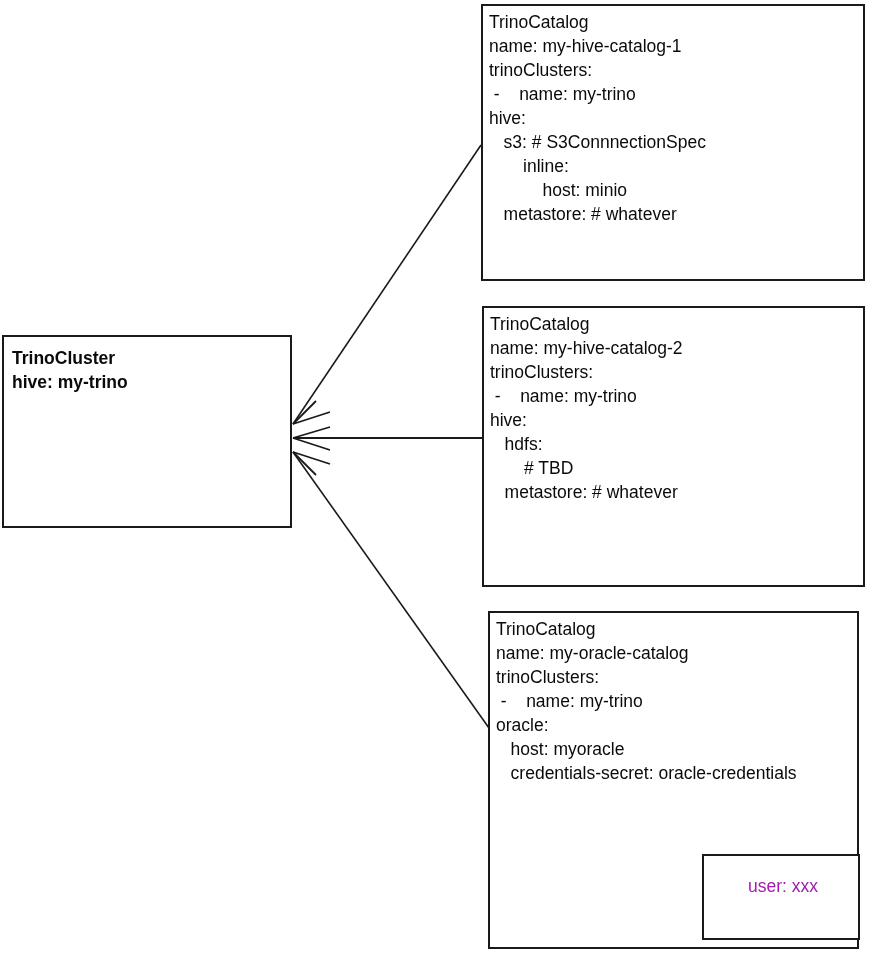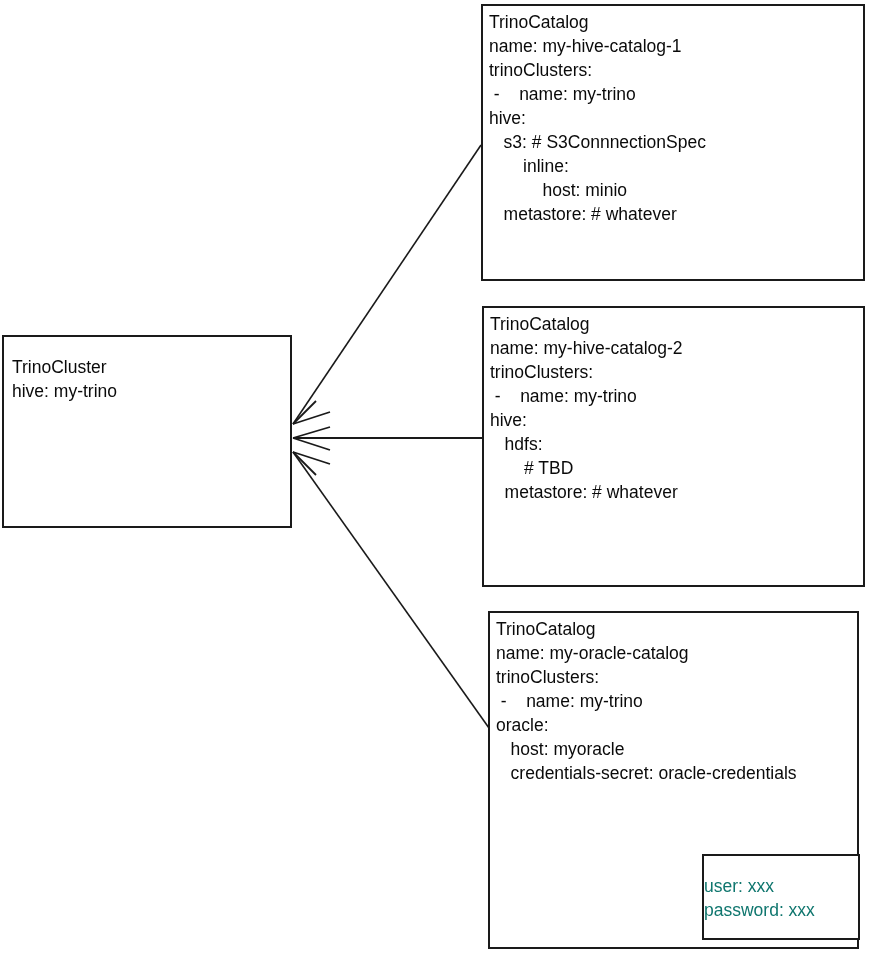--- a/index.html
+++ b/index.html
@@ -30,23 +30,23 @@
     letter-spacing: 0px;
   }
   .yaml-line {
     white-space: pre;
     display: block;
   }
   .cred-text {
     position: absolute;
     font-size: 17.5px;
     line-height: 24px;
-    color: #0f766e;
+    color: #a21caf;
     white-space: pre;
-    text-align: left;
+    text-align: center;
   }
   svg.edges {
     position: absolute;
     left: 0;
     top: 0;
     width: 872px;
     height: 954px;
     pointer-events: none;
     overflow: visible;
   }
@@ -77,32 +77,32 @@
     </g>
 
     <g>
       <line x1="759" y1="815" x2="789" y2="855" stroke="#1a1a1a" stroke-width="1.8"></line>
       <line x1="789" y1="855" x2="766" y2="832" stroke="#1a1a1a" stroke-width="1.8"></line>
       <line x1="789" y1="855" x2="757" y2="842" stroke="#1a1a1a" stroke-width="1.8"></line>
     </g>
   </svg>
 
   <div class="box" style="left:2px; top:335px; width:290px; height:193px;">
-    <div class="box-text" style="left:8px; top:18px;"><span class="yaml-line">TrinoCluster</span><span class="yaml-line">hive: my-trino</span></div>
+    <div class="box-text" style="left:8px; top:9px;font-weight:bold;"><span class="yaml-line">TrinoCluster</span><span class="yaml-line">hive: my-trino</span></div>
   </div>
 
   <div class="box" style="left:481px; top:4px; width:384px; height:277px;">
     <div class="box-text" style="left:6px; top:4px;"><span class="yaml-line">TrinoCatalog</span><span class="yaml-line">name: my-hive-catalog-1</span><span class="yaml-line">trinoClusters:</span><span class="yaml-line"> -    name: my-trino</span><span class="yaml-line">hive:</span><span class="yaml-line">   s3: # S3ConnnectionSpec</span><span class="yaml-line">       inline:</span><span class="yaml-line">           host: minio</span><span class="yaml-line">   metastore: # whatever</span></div>
   </div>
 
   <div class="box" style="left:482px; top:306px; width:383px; height:281px;">
     <div class="box-text" style="left:6px; top:4px;"><span class="yaml-line">TrinoCatalog</span><span class="yaml-line">name: my-hive-catalog-2</span><span class="yaml-line">trinoClusters:</span><span class="yaml-line"> -    name: my-trino</span><span class="yaml-line">hive:</span><span class="yaml-line">   hdfs:</span><span class="yaml-line">       # TBD</span><span class="yaml-line">   metastore: # whatever</span></div>
   </div>
 
   <div class="box" style="left:488px; top:611px; width:371px; height:338px;">
     <div class="box-text" style="left:6px; top:4px;"><span class="yaml-line">TrinoCatalog</span><span class="yaml-line">name: my-oracle-catalog</span><span class="yaml-line">trinoClusters:</span><span class="yaml-line"> -    name: my-trino</span><span class="yaml-line">oracle:</span><span class="yaml-line">   host: myoracle</span><span class="yaml-line">   credentials-secret: oracle-credentials</span></div>
 
     <div class="box" style="left:212px; top:241px; width:158px; height:86px;">
-      <div class="cred-text" style="left:0px; top:18px; width:158px;"><span class="yaml-line">user: xxx</span><span class="yaml-line">password: xxx</span></div>
+      <div class="cred-text" style="left:0px; top:18px; width:158px;"><span class="yaml-line">user: xxx</span></div>
     </div>
   </div>
 
 </div>
 
 </body></html>

